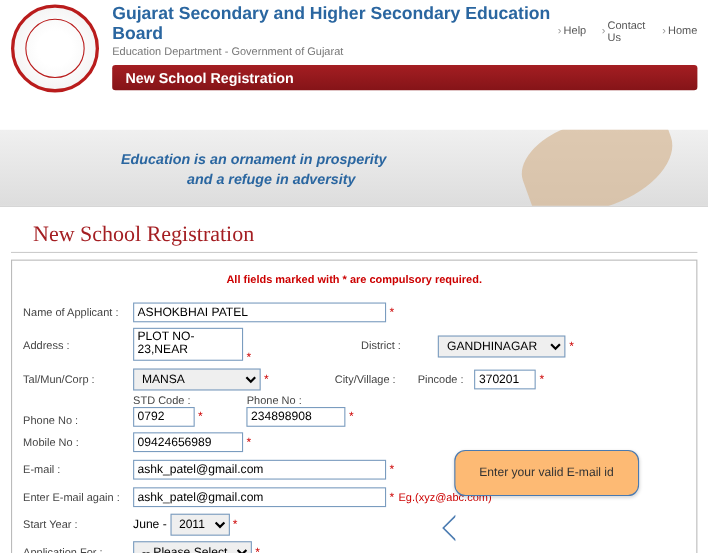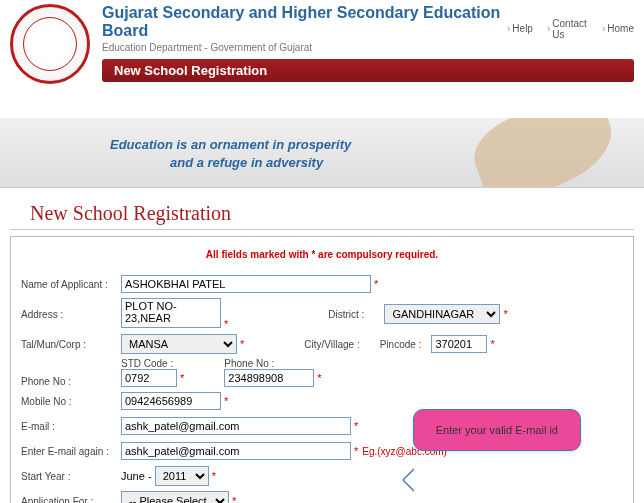--- a/index.html
+++ b/index.html
@@ -26,21 +26,21 @@
     .field input, .field select, .field textarea { border: 1px solid #7a9cbf; font-size: 11px; padding: 1px 3px; font-family: inherit; }
     .field input { height: 18px; }
     .field select { height: 20px; }
     .field textarea { resize: none; }
     .ast { color: #c00; margin-left: 3px; }
     .hint { color: #c00; font-size: 10px; margin-left: 4px; }
     .cols { display: flex; }
     .col { display: flex; align-items: center; }
     .sublbl { font-size: 10px; color: #444; }
     .section-mid { text-align: center; font-weight: bold; font-size: 11px; margin: 10px 0 6px; }
-    .tooltip { position: absolute; right: 52px; top: 172px; background: #ec4899; border: 1.5px solid #4a7ab0; border-radius: 10px; padding: 14px 22px; font-size: 11px; color: #333; box-shadow: 0 1px 3px rgba(0,0,0,0.15); }
+    .tooltip { position: absolute; right: 52px; top: 172px; background: #fdba74; border: 1.5px solid #4a7ab0; border-radius: 10px; padding: 14px 22px; font-size: 11px; color: #333; box-shadow: 0 1px 3px rgba(0,0,0,0.15); }
     .tooltip::before { content: ""; position: absolute; left: -24px; top: 58px; border: 12px solid transparent; border-right-color: #4a7ab0; }
     .tooltip::after { content: ""; position: absolute; left: -21px; top: 59px; border: 11px solid transparent; border-right-color: #fff; }
   </style>
 </head>
 <body>
 
 <div class="header">
   <div class="logo"></div>
   <div class="header-main">
     <div class="title-row">
@@ -75,28 +75,28 @@
   </div>
 </div>
 
 <div class="page-title">New School Registration</div>
 
 <div class="form-wrap">
   <div class="required-note">All fields marked with * are compulsory required.</div>
 
   <div class="row">
     <div class="lbl">Name of Applicant :</div>
-    <div class="field"><input type="text" style="width: 250px;" value="ASHOKBHAI PATEL"><span class="ast">*</span></div>
+    <div class="field"><input type="text" style="width: 230px;" value="ASHOKBHAI PATEL"><span class="ast">*</span></div>
   </div>
 
   <div class="row">
     <div class="lbl">Address :</div>
     <div class="field"><textarea style="width: 100px; height: 30px; overflow-y: scroll;">PLOT NO-23,NEAR</textarea><span class="ast">*</span></div>
     <div class="lbl" style="width:auto;margin-left:100px">District :</div>
-    <div class="field" style="margin-left:20px"><select style="width:116px"><option>GANDHINAGAR</option></select><span class="ast">*</span></div>
+    <div class="field" style="margin-left:34px"><select style="width:116px"><option>GANDHINAGAR</option></select><span class="ast">*</span></div>
   </div>
 
   <div class="row">
     <div class="lbl">Tal/Mun/Corp :</div>
     <div class="field"><select style="width:116px"><option>MANSA</option></select><span class="ast">*</span></div>
     <div class="lbl" style="width:auto;margin-left:60px">City/Village :</div>
     <div class="lbl" style="width:auto;margin-left:20px">Pincode :</div>
     <div class="field" style="margin-left:10px"><input type="text" style="width: 56px;" value="370201"><span class="ast">*</span></div>
   </div>
 

